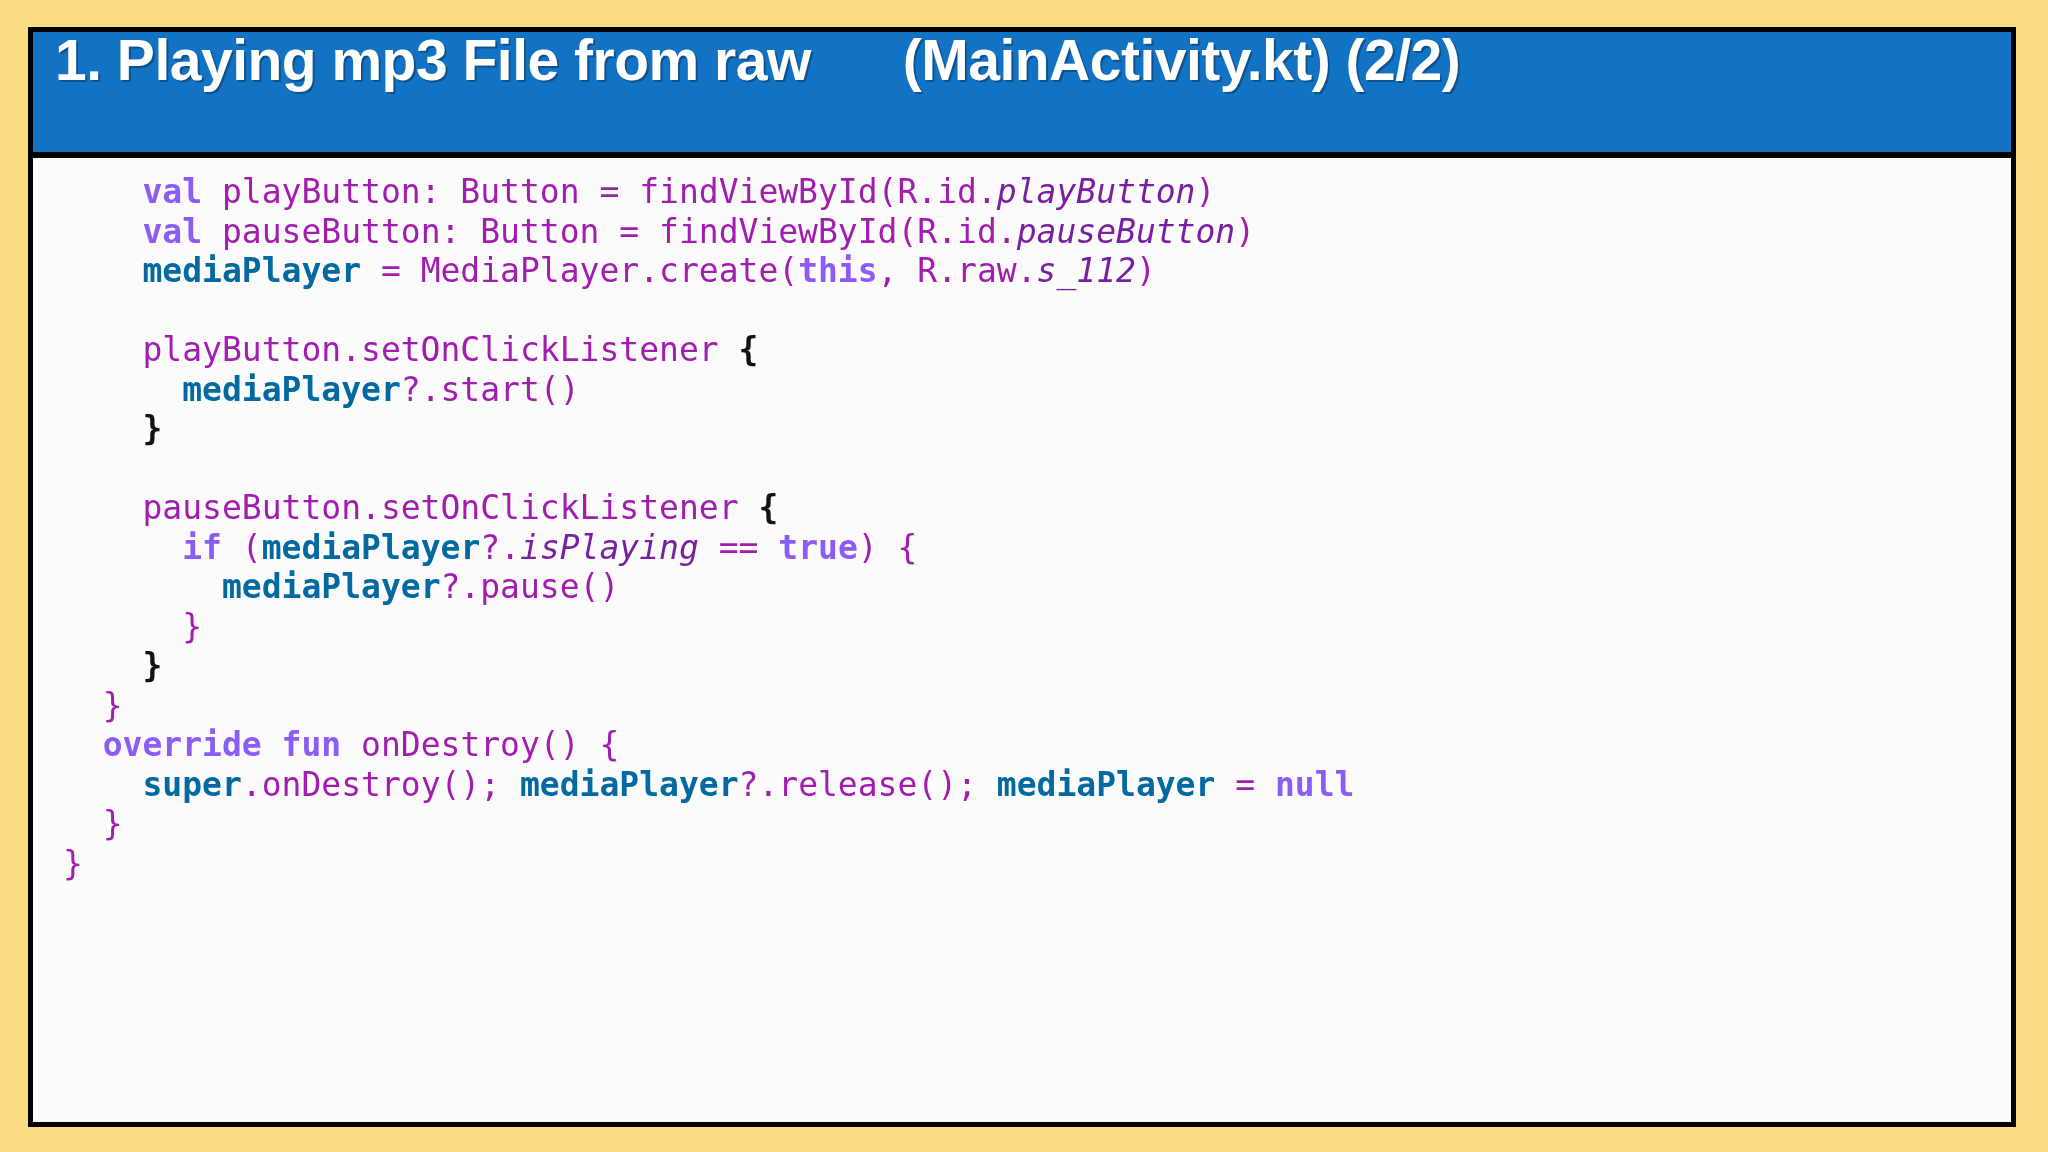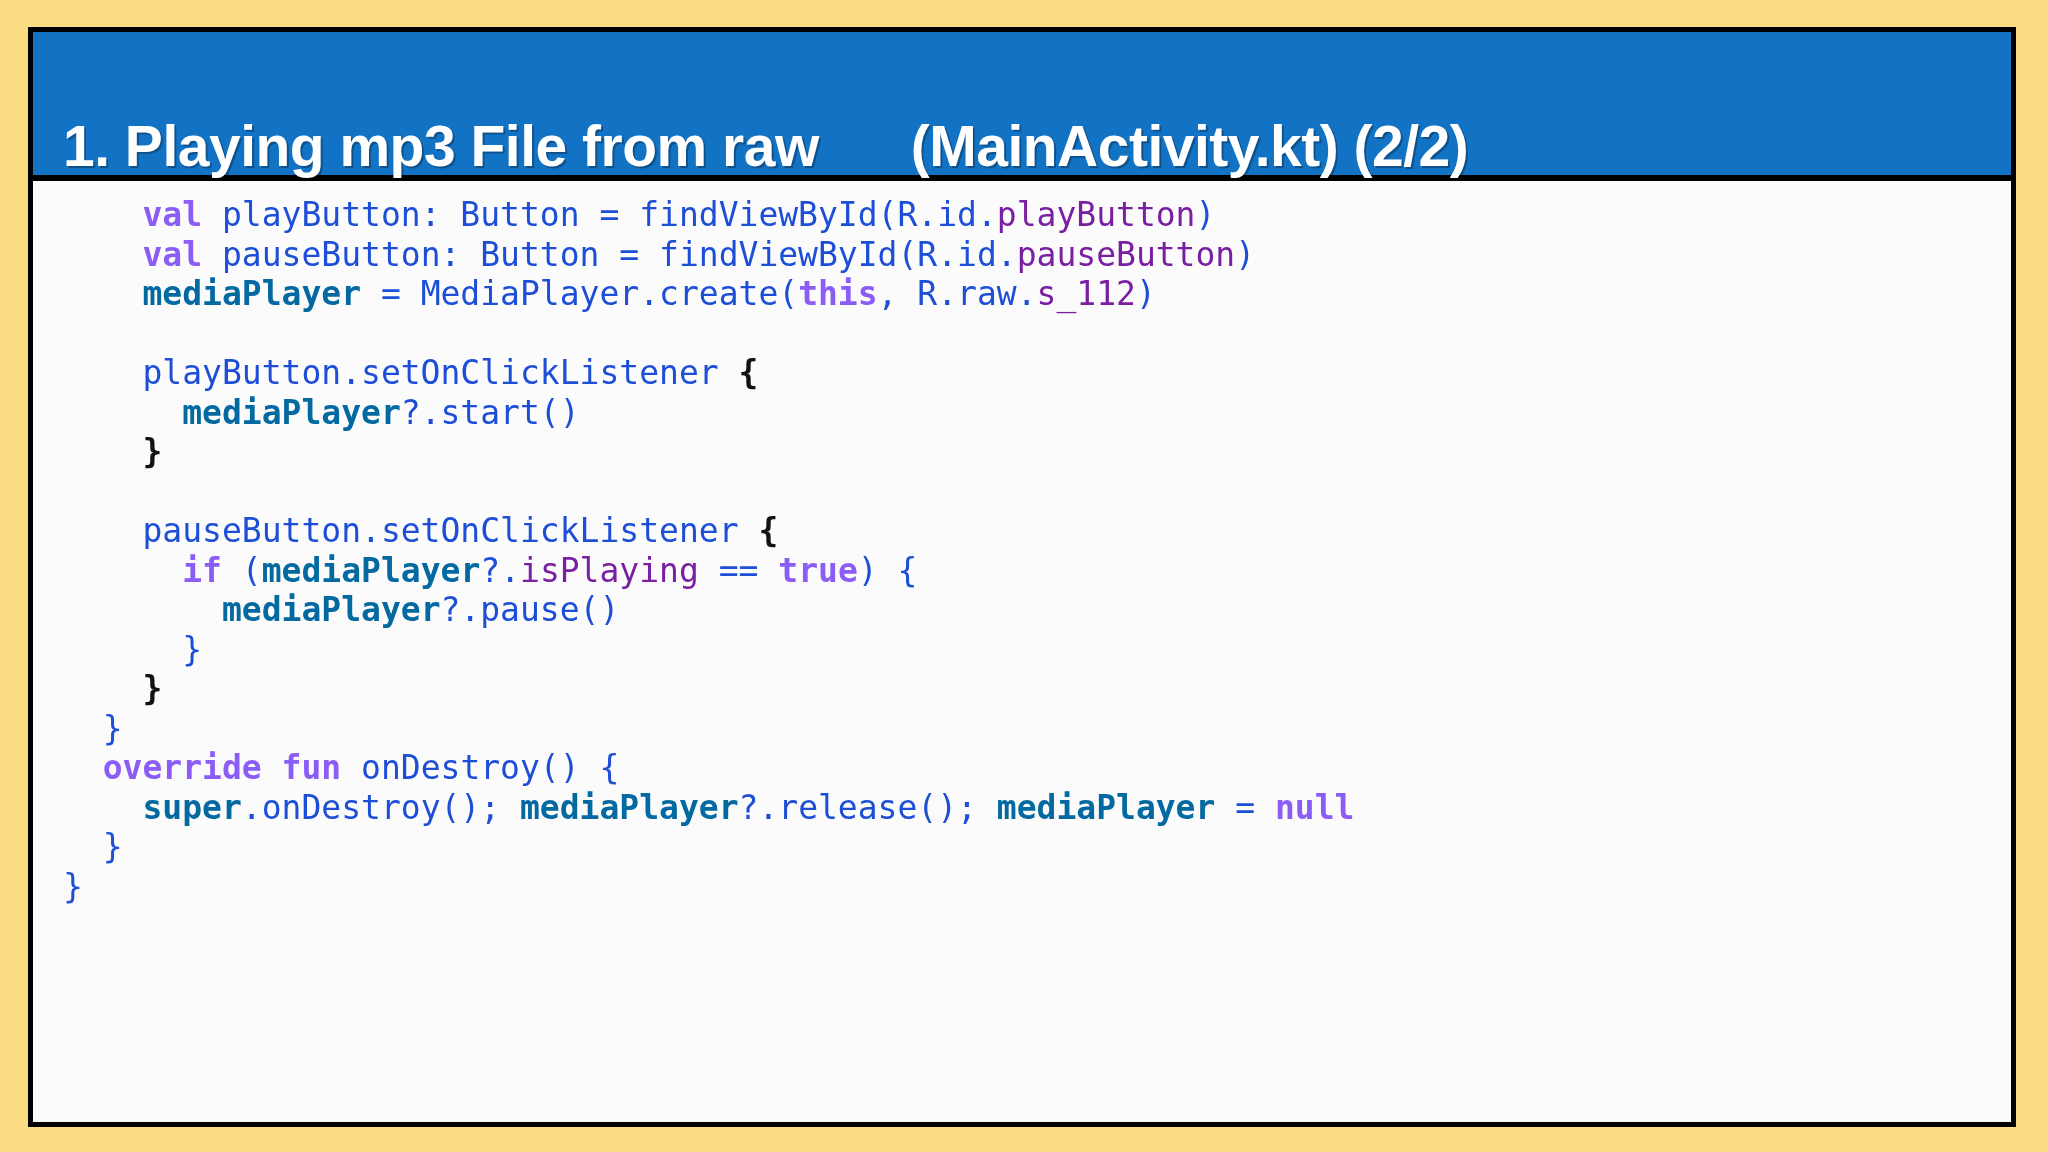--- a/index.html
+++ b/index.html
@@ -21,24 +21,24 @@
     height: 1100px;
     box-sizing: border-box;
     display: flex;
     flex-direction: column;
   }
   .title-bar {
     background: #1272c4;
     border: 5px solid #000000;
     border-bottom-width: 6px;
     box-sizing: border-box;
-    height: 154px;
+    height: 131px;
     display: flex;
-    align-items: flex-end;
-    padding: 0 30px;
+    align-items: flex-start;
+    padding: 0 22px;
     flex: none;
   }
   .title-text {
     color: #ffffff;
     font-family: "Liberation Sans", sans-serif;
     font-weight: bold;
     font-size: 57px;
     line-height: 1;
     white-space: pre;
     letter-spacing: -0.5px;
@@ -58,23 +58,23 @@
     font-size: 33px;
     line-height: 39.5px;
     color: #121212;
     white-space: pre;
     padding-left: 30px;
     letter-spacing: 0px;
   }
   .ln { display: block; height: 39.5px; }
   .kw   { color: #8b5cf6; font-weight: bold; }
   .prop { color: #0369a1; font-weight: bold; }
-  .ital { color: #7a1fa2; }
+  .ital { color: #7a1fa2; font-style: italic; }
   .brace-b { font-weight: bold; color: #121212; }
-  .plain { color: #1d4ed8; }
+  .plain { color: #a21caf; }
 </style>
 </head>
 <body>
 
 <div class="slide">
 
   <div class="title-bar">
     <div class="title-text">1. Playing mp3 File from raw      (MainActivity.kt) (2/2)</div>
   </div>
 

